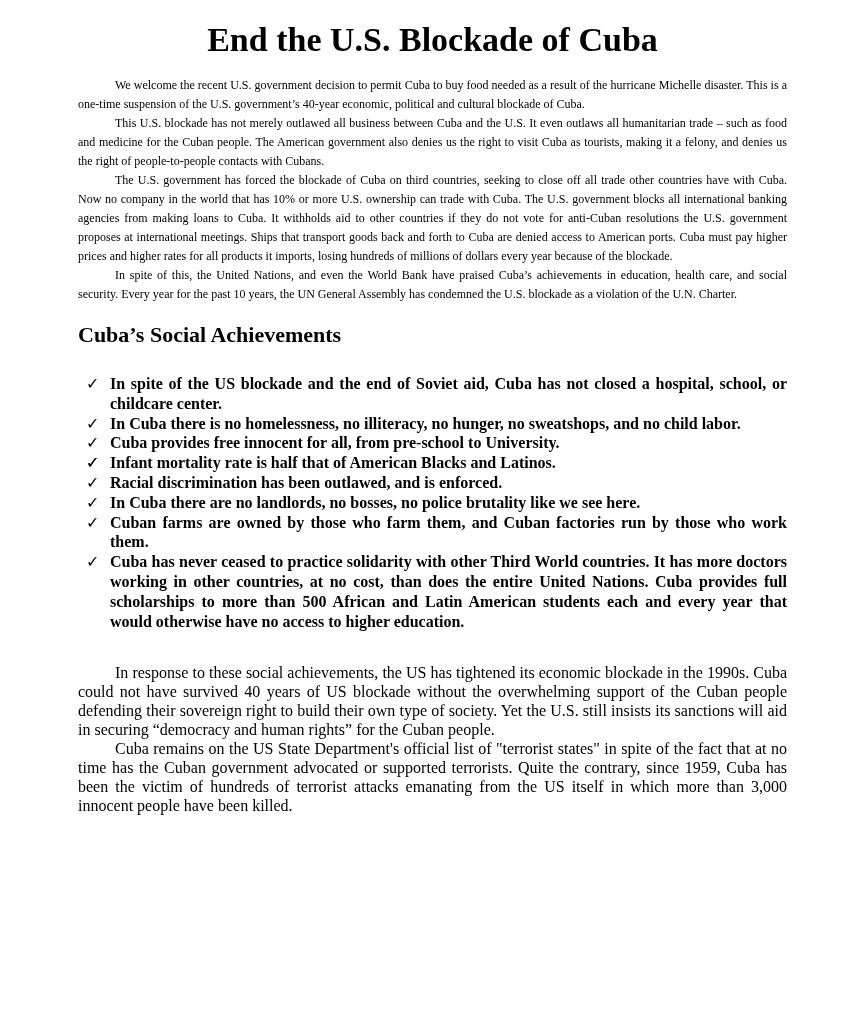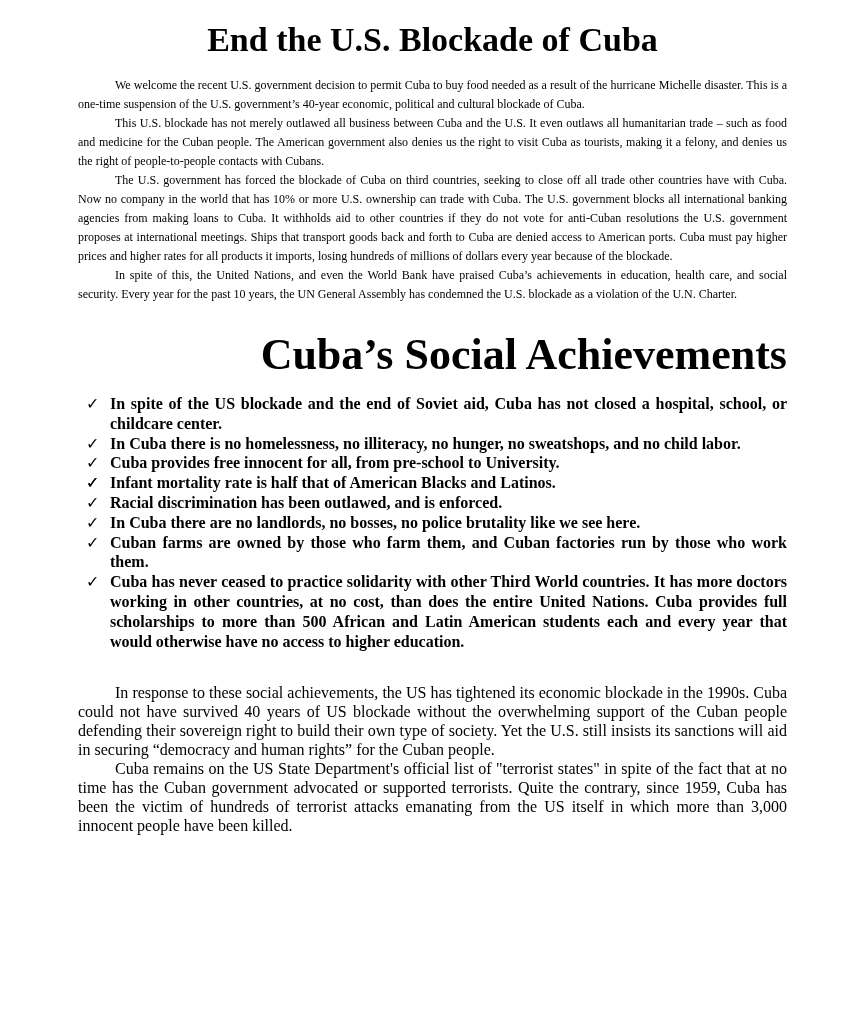--- a/index.html
+++ b/index.html
@@ -26,25 +26,25 @@
     letter-spacing: 0px;
   }
   .body-text p {
     margin: 0;
     font-size: 12px;
     line-height: 19px;
     text-align: justify;
     text-indent: 37px;
   }
   h2.section-heading {
-    margin: 32px 0 20px 0;
-    font-size: 44px;
+    margin: 12px 0 20px 0;
+    font-size: 22px;
     line-height: 38px;
     font-weight: bold;
-    text-align: right;
+    text-align: left;
   }
   ul.check-list {
     list-style: none;
     margin: 0;
     padding: 0;
     font-size: 16px;
     line-height: 19.8px;
     font-weight: bold;
   }
   ul.check-list li {

